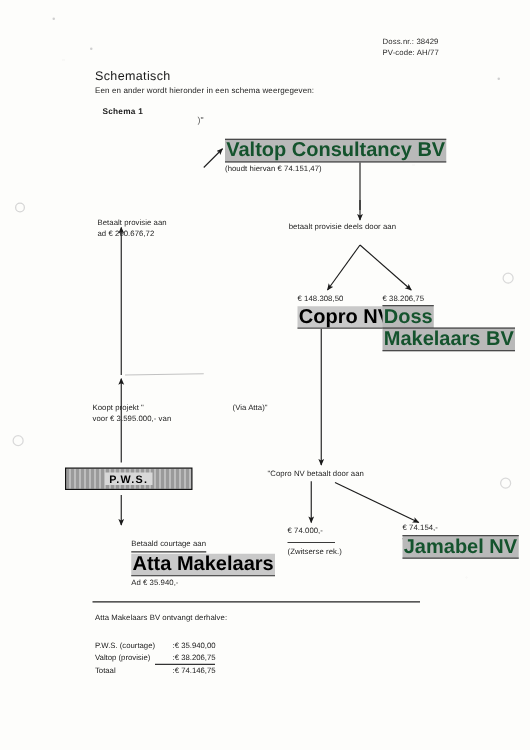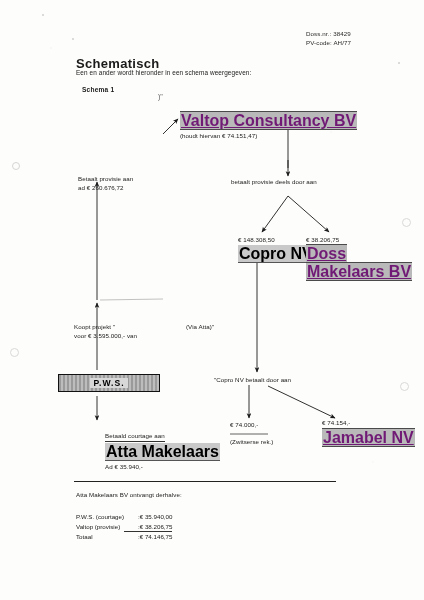--- a/index.html
+++ b/index.html
@@ -16,36 +16,35 @@
     position:absolute;inset:0;
     background:
       radial-gradient(circle at 12% 8%, rgba(0,0,0,0.018) 0 1px, transparent 1px),
       radial-gradient(circle at 78% 22%, rgba(0,0,0,0.016) 0 1px, transparent 1px),
       radial-gradient(circle at 30% 63%, rgba(0,0,0,0.015) 0 1px, transparent 1px),
       radial-gradient(circle at 88% 77%, rgba(0,0,0,0.015) 0 1px, transparent 1px),
       linear-gradient(#fdfdfb,#fdfdfb);
   }
   .abs{position:absolute;}
   .hdr{font-size:6.2px;letter-spacing:.1px;line-height:9px;color:#2a2a2a;}
-  .title{font-size:13px;font-weight:bold;letter-spacing:.3px;}
+  .title{font-size:10px;font-weight:normal;letter-spacing:.3px;}
   .sub{font-size:6.4px;letter-spacing:.1px;}
   .schema{font-size:6.6px;font-weight:bold;letter-spacing:.2px;}
   .lbl{font-size:6.2px;line-height:9.5px;letter-spacing:.05px;color:#222;}
   .amt{font-size:6.2px;letter-spacing:.05px;color:#222;}
 
   
   .mark{
     background:#b9b9b9;
-    color:#701a75;
+    color:#14532d;
     font-weight:bold;
     padding:0 1px;
     box-decoration-break:clone;
     border-top:1px solid #4a4a4a;
     border-bottom:1px solid #4a4a4a;
-    text-decoration:underline;
   }
   .mark-soft{
     background:#c9c9c9;color:#000;font-weight:bold;padding:0 1px;
     border-bottom:1px solid #555;
   }
   .ul{border-bottom:1px solid #333;}
 
   
   .pws{
     border:1.6px solid #111;
@@ -141,21 +140,21 @@
 
   <div class="abs" style="left:306px;top:236px;">
     <div class="amt">€ 38.206,75</div>
     <div style="margin-top:2px;"><span class="mark">Doss Makelaars BV</span></div>
   </div>
 
   <div class="abs lbl" style="left:74px;top:322px;">Koopt projekt "</div>
   <div class="abs lbl" style="left:74px;top:331px;">voor € 3.595.000,- van</div>
   <div class="abs lbl" style="left:186px;top:322px;">(Via Atta)"</div>
 
-  <div class="abs pws" style="left:58px;top:374px;">
+  <div class="abs pws" style="left:52px;top:374px;">
     <span>P.W.S.</span>
   </div>
 
   <div class="abs lbl" style="left:214px;top:375px;">"Copro NV betaalt door aan</div>
 
   <div class="abs" style="left:230px;top:421px;">
     <div class="amt">€ 74.000,-</div>
     <div class="lbl" style="margin-top:9px;">(Zwitserse rek.)</div>
   </div>
 

